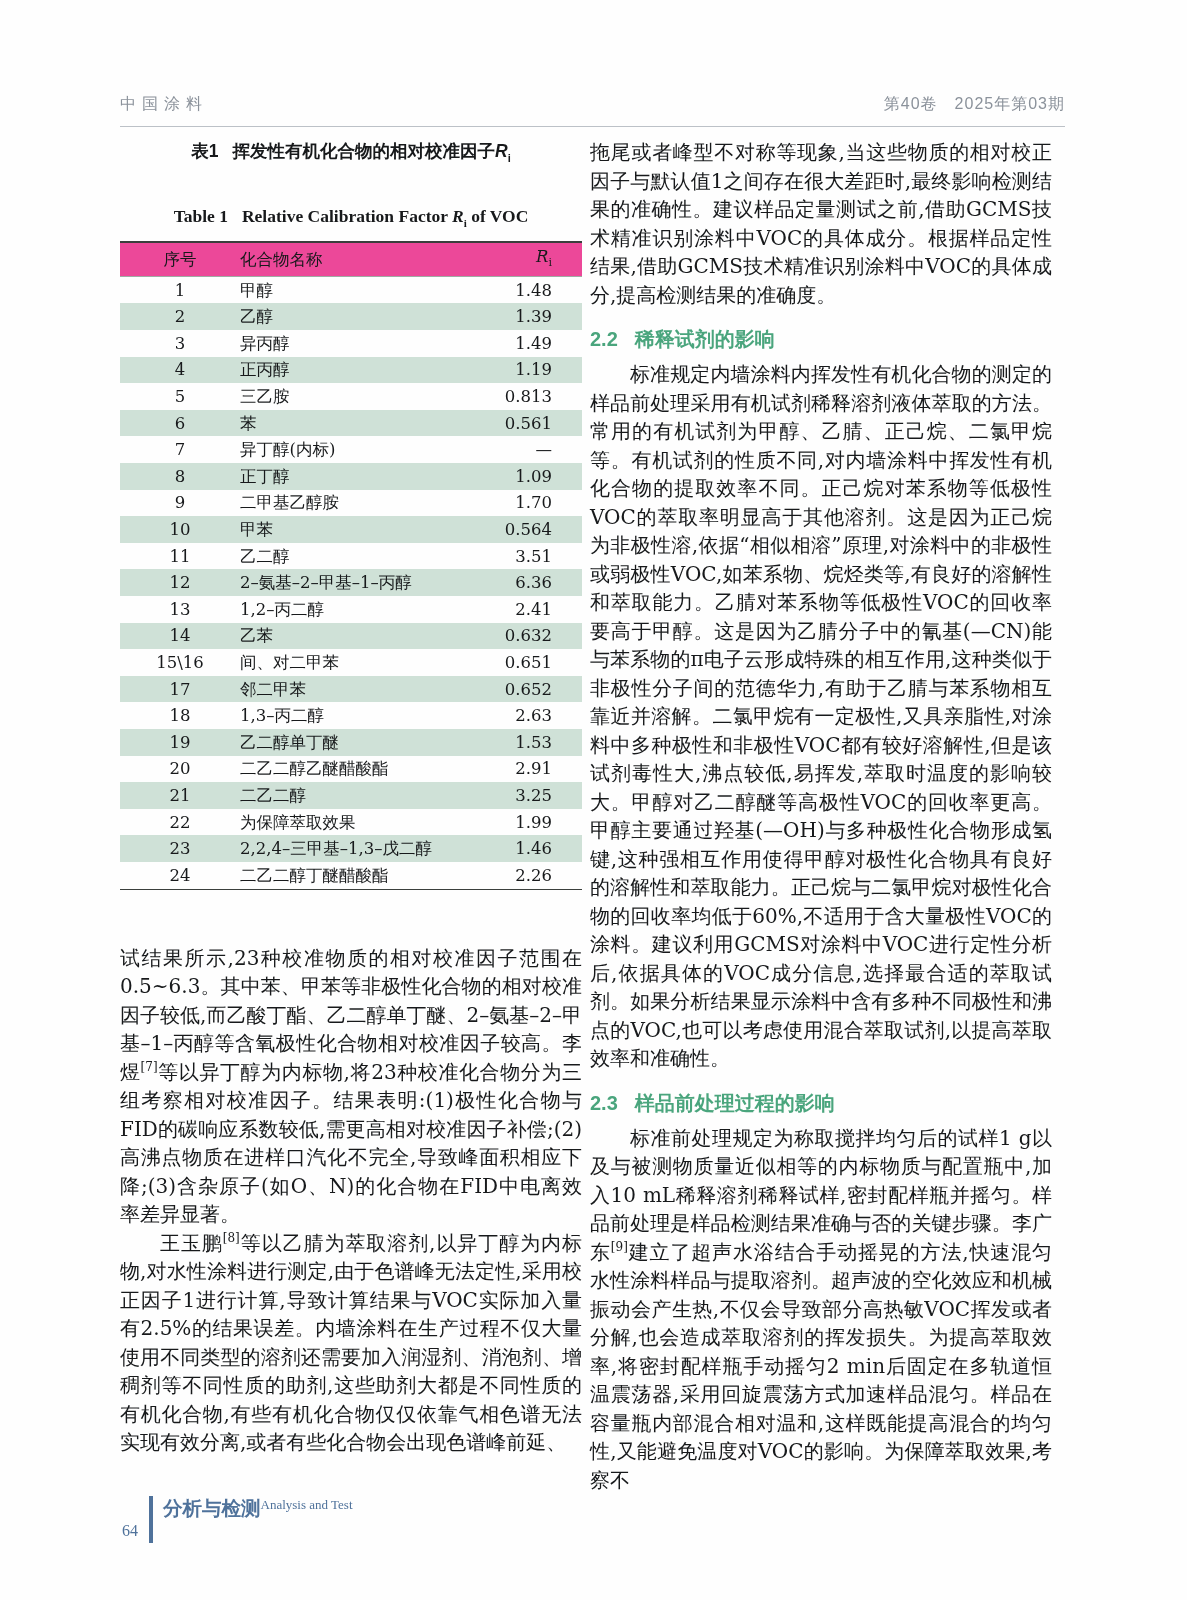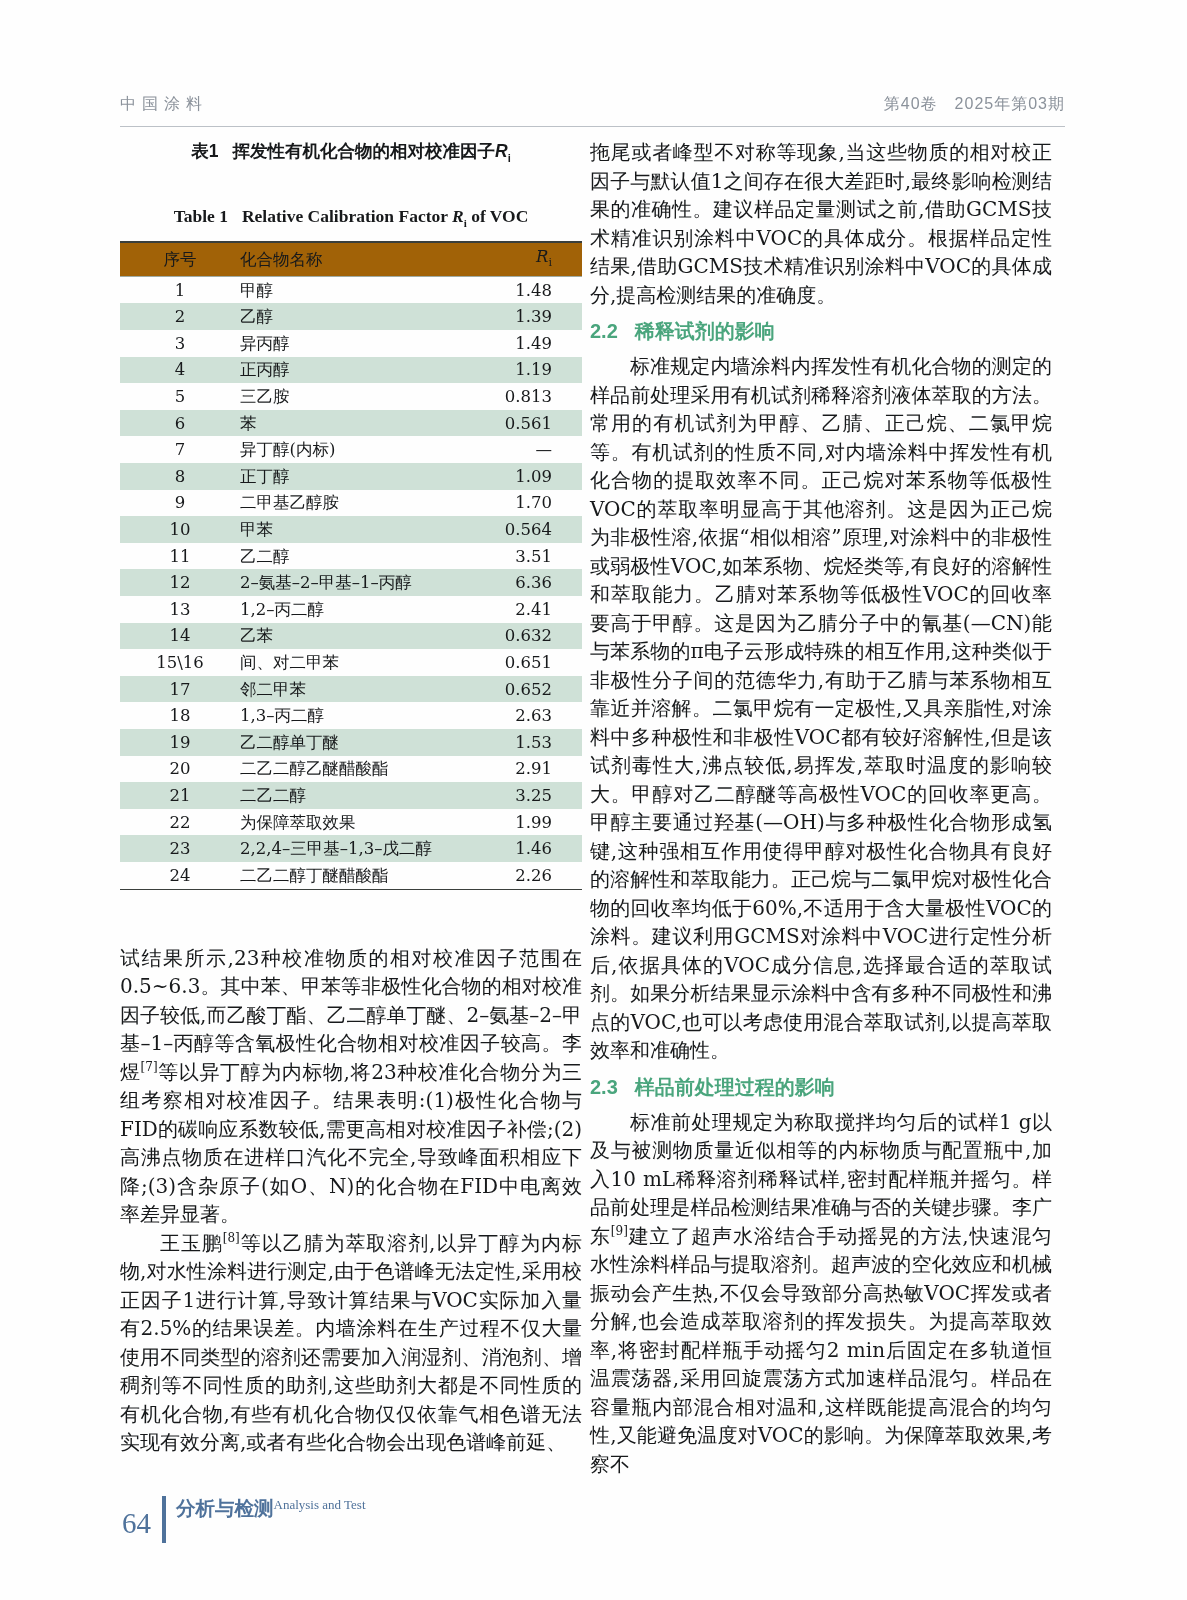--- a/index.html
+++ b/index.html
@@ -28,39 +28,39 @@
   .gap-r { margin-right:14px; }
   .ri-sym i { font-style:italic; }
   .ri-sym sub { font-size:11px; }
   
   table.voc {
     width:100%; border-collapse:collapse; margin-top:6px;
     font-size:16.5px;
     border-top:2.2px solid #3a3f3c; border-bottom:1.6px solid #3a3f3c;
   }
   table.voc th, table.voc td { padding:2.8px 0; line-height:21px; font-weight:normal; }
-  table.voc thead tr { background:#a16207; border-bottom:1px solid rgba(45,70,55,0.45); }
+  table.voc thead tr { background:#ec4899; border-bottom:1px solid rgba(45,70,55,0.45); }
   table.voc tbody tr:nth-of-type(even) { background:#cfe1d7; }
   .c-no   { width:26%; text-align:center; }
   .c-name { width:50%; text-align:left; }
   .c-ri   { width:24%; text-align:right; padding-right:30px !important; }
   
   .left-text { margin-top:54px; }
   .para { font-size:20px; line-height:28.5px; text-align:justify; margin:0; }
   .indent { text-indent:2em; }
   sup.ref { font-size:12px; line-height:0; }
   
   .sec-h {
     font-family:"Liberation Sans","DejaVu Sans",sans-serif; font-weight:bold;
-    font-size:20px; color:#4aa57d; line-height:28px; margin:8px 0 7px;
+    font-size:20px; color:#4aa57d; line-height:28px; margin:16px 0 7px;
   }
   .sec-num { margin-right:17px; }
   
   .page-footer { position:absolute; left:122px; top:1496px; display:flex; align-items:stretch; color:#4f729b; height:47px; }
-  .pf-num { font-size:29px; align-self:flex-end; margin-right:11px; padding-bottom:3px; font-family:"Liberation Serif","DejaVu Serif",serif; }
+  .pf-num { font-size:16px; align-self:flex-end; margin-right:11px; padding-bottom:3px; font-family:"Liberation Serif","DejaVu Serif",serif; }
   .pf-bar { width:4px; background:#4f729b; margin-right:10px; }
   .pf-text { display:flex; flex-direction:row; justify-content:flex-end; padding-bottom:2px; }
   .pf-zh { font-family:"Liberation Sans","DejaVu Sans",sans-serif; font-weight:bold; font-size:19.5px; line-height:25px; }
   .pf-en { font-family:Liberation Serif, serif; font-size:13px; line-height:17px; }
 </style>
 </head>
 <body>
 
 <div class="page">
 

